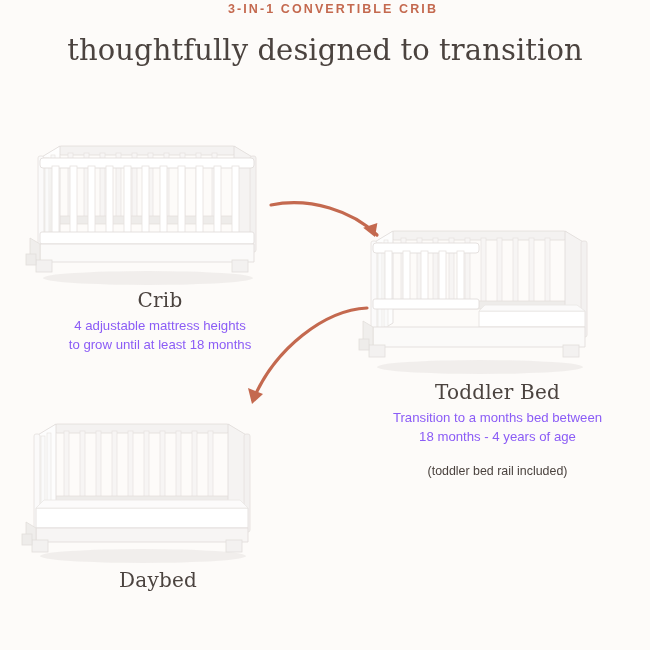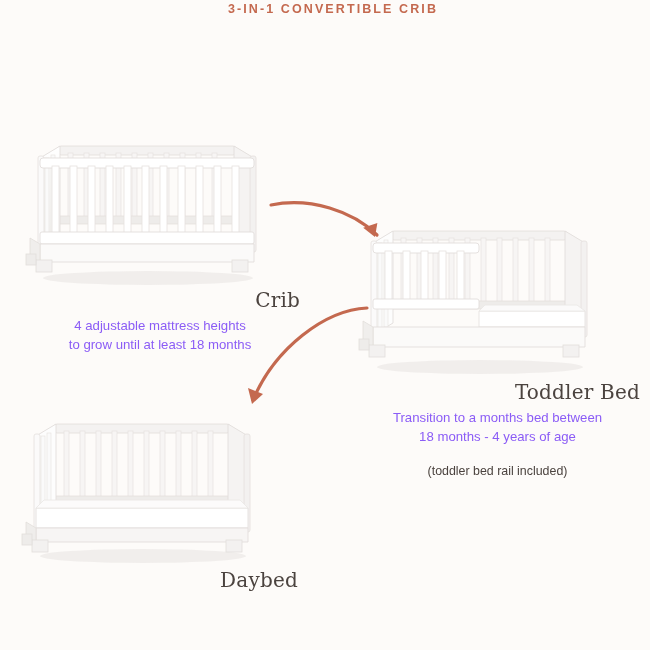--- a/index.html
+++ b/index.html
@@ -46,21 +46,21 @@
     letter-spacing: 0.1px;
   }
   .headline .l2 { display: block; }
 
   
   .block { position: absolute; }
   .caption-title {
     font-family: "DejaVu Serif", serif;
     font-size: 20px;
     color: #4b433f;
-    text-align: right;
+    text-align: center;
     letter-spacing: 0.2px;
   }
   .caption-body {
     font-size: 13.2px;
     line-height: 19px;
     color: #8b5cf6;
     text-align: center;
     margin-top: 4px;
   }
   .caption-note {
@@ -83,20 +83,21 @@
   .arrow { position: absolute; }
 </style>
 </head>
 <body>
 
 <div class="page">
 
   <div class="eyebrow">3-IN-1 CONVERTIBLE CRIB</div>
 
   <div class="headline">
+    <span class="l1">thoughtfully designed to transition</span>
   </div>
 
   <div class="block" id="crib-block">
     <div class="crib-img">
       <svg class="product" width="250" height="160" viewBox="0 0 250 160">
         <defs>
           <linearGradient id="wg" x1="0" y1="0" x2="0" y2="1">
             <stop offset="0%" stop-color="#ffffff"></stop>
             <stop offset="100%" stop-color="#f2f0ef"></stop>
           </linearGradient>

